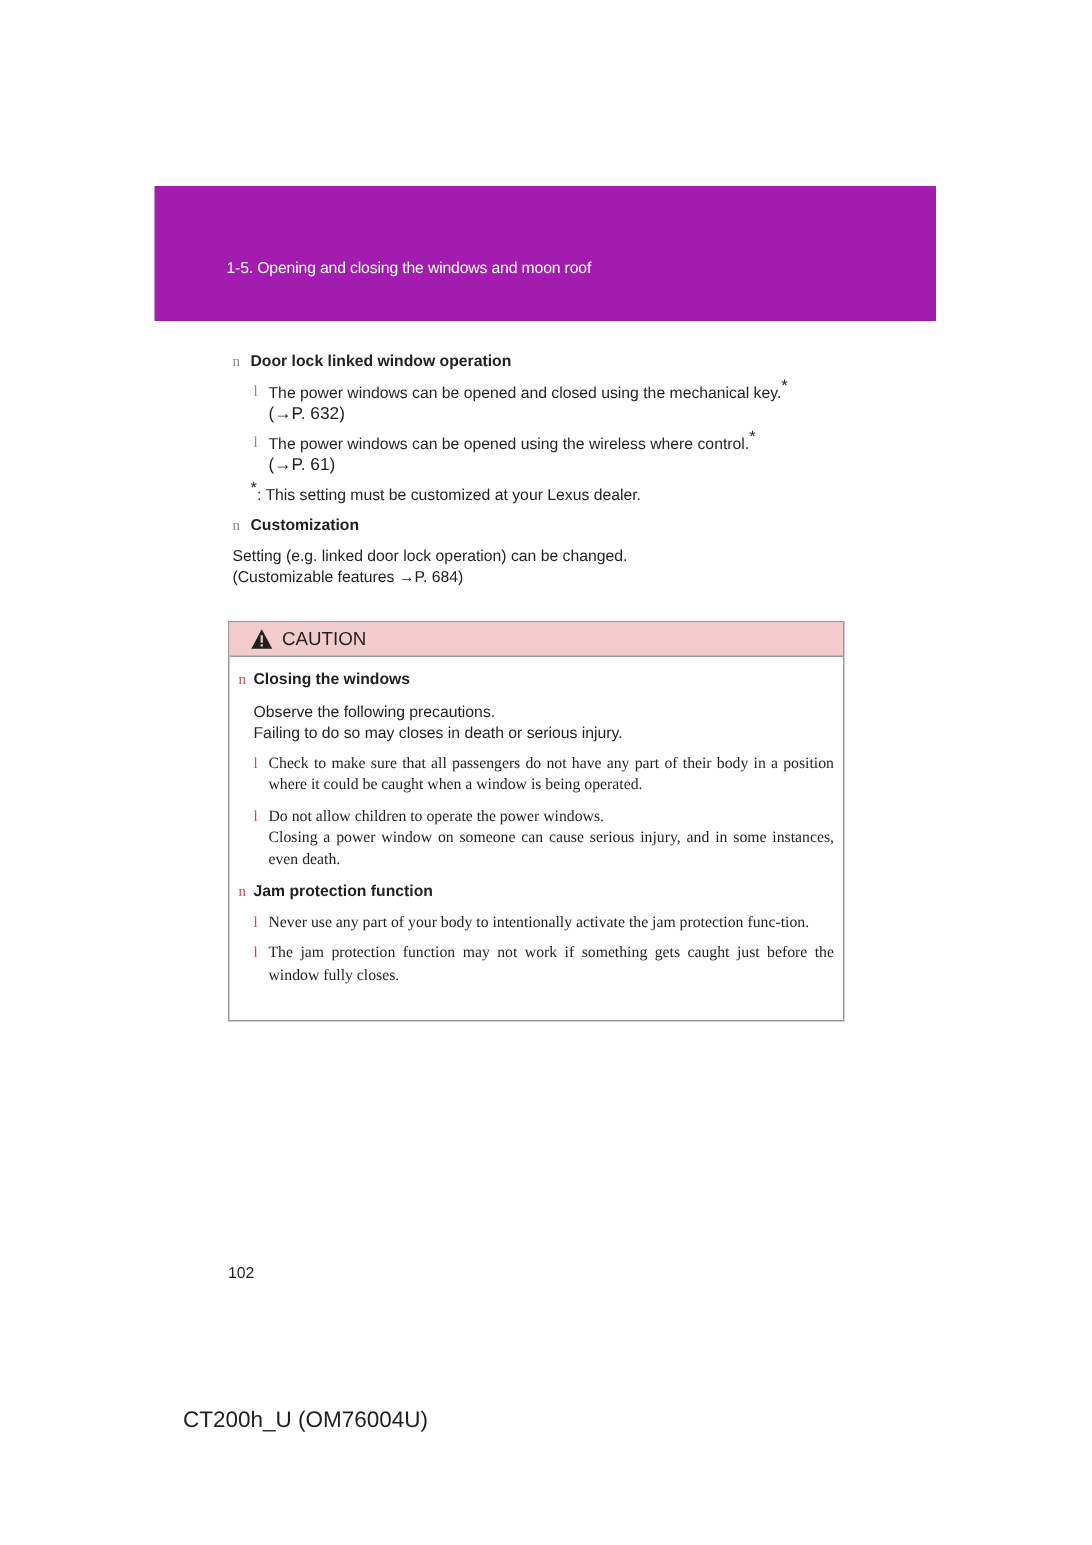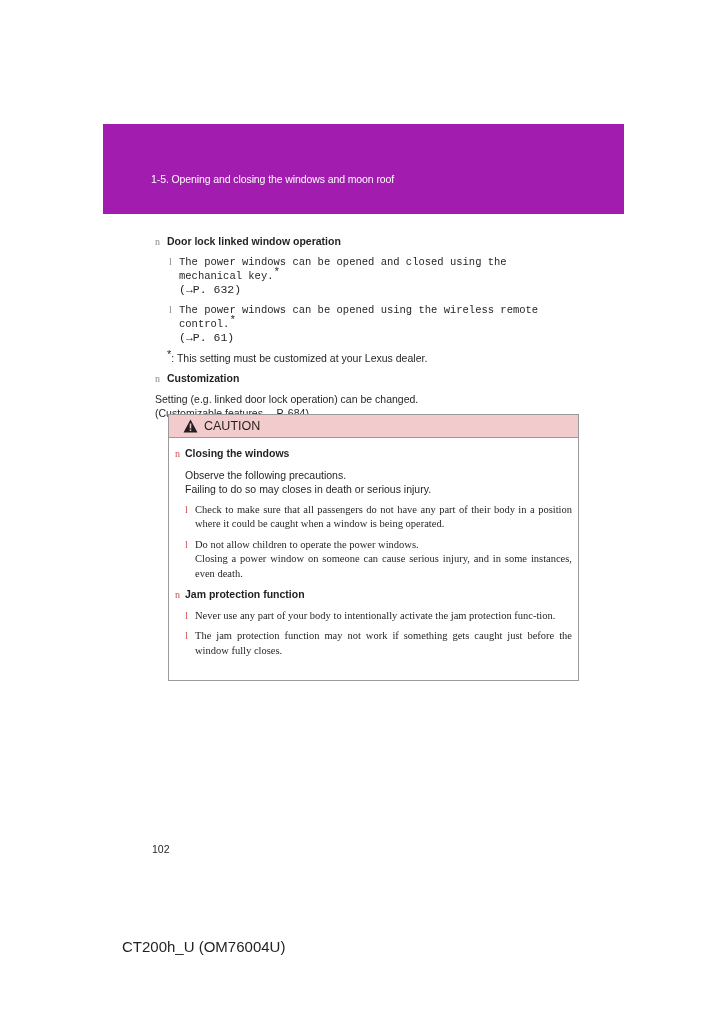--- a/index.html
+++ b/index.html
@@ -14,28 +14,28 @@
     .header-title {
       position: absolute; left: 48px; top: 49px; color: #ffffff;
       font-size: 10.5px; letter-spacing: -0.1px;
     }
     .content { position: absolute; left: 155px; top: 234px; width: 410px; font-size: 10.5px; line-height: 14px; }
     .sec-head { display: flex; align-items: baseline; margin-bottom: 6px; }
     .sec-bullet { width: 12px; font-family: "Liberation Serif", serif; font-size: 10px; color: #8a8a8a; }
     .sec-title { font-weight: bold; font-size: 10.5px; }
     .item { display: flex; margin-left: 14px; margin-bottom: 6px; }
     .item-bullet { width: 10px; font-family: "Liberation Serif", serif; color: #8a8a8a; font-size: 10px; flex: none; }
-    .item-text { flex: 1; font-family: Liberation Mono, monospace; }
+    .item-text { flex: 1; }
     .ref { font-size: 11.5px; }
     sup { font-size: 11px; line-height: 0; }
     .footnote { margin-left: 12px; margin-bottom: 6px; }
     .para { }
     .caution-box {
       position: absolute; left: 152px; top: 414px; width: 409px; height: 265px;
-      border: 1px solid #9a9a9a; background: #fff; margin-left: 16px;
+      border: 1px solid #9a9a9a; background: #fff;
     }
     .caution-head {
       height: 22px; background: #f2cccc; border-bottom: 1px solid #9a9a9a;
       display: flex; align-items: center; padding-left: 14px; font-size: 12.5px;
     }
     .warn-icon { width: 15px; height: 14px; margin-right: 6px; }
     .caution-body { padding: 8px 6px 0 6px; font-size: 10.5px; line-height: 14.5px; }
     .c-sec { display: flex; align-items: baseline; margin-bottom: 6px; }
     .c-bullet { width: 10px; color: #c94d4f; font-family: "Liberation Serif", serif; font-size: 10px; flex: none; }
     .c-title { font-weight: bold; }
@@ -62,21 +62,21 @@
     <div class="item">
       <span class="item-bullet">l</span>
       <span class="item-text">
         <span>The power windows can be opened and closed using the mechanical key.</span><sup>*</sup><br>
         <span class="ref">(→P. 632)</span>
       </span>
     </div>
     <div class="item">
       <span class="item-bullet">l</span>
       <span class="item-text">
-        <span>The power windows can be opened using the wireless remote control.</span><sup>*</sup><br>
+        <span>The power windows can be opened using the wireless where control.</span><sup>*</sup><br>
         <span class="ref">(→P. 61)</span>
       </span>
     </div>
     <div class="footnote">
       <sup>*</sup><span>: This setting must be customized at your Lexus dealer.</span>
     </div>
   </div>
 
   <div>
     <div class="sec-head">

